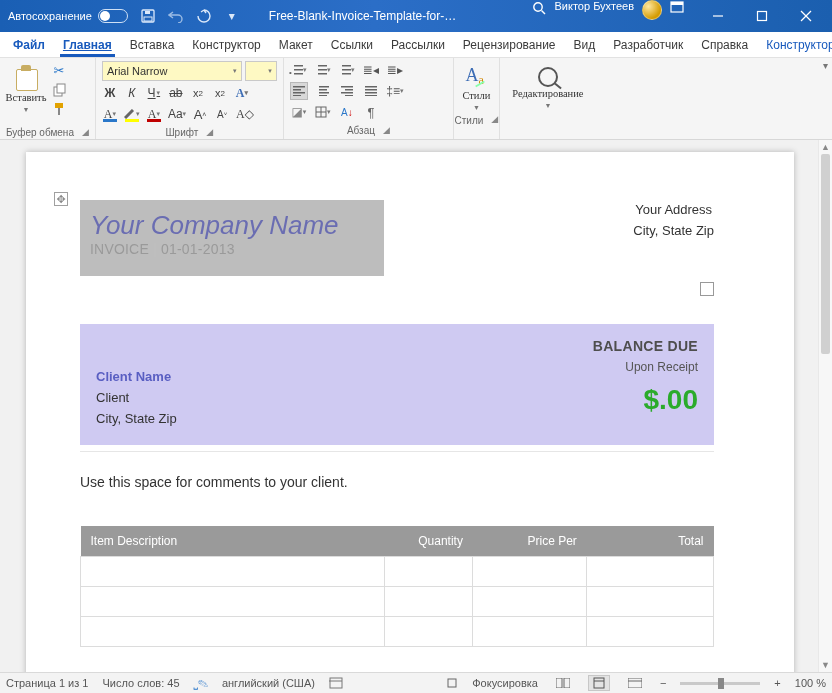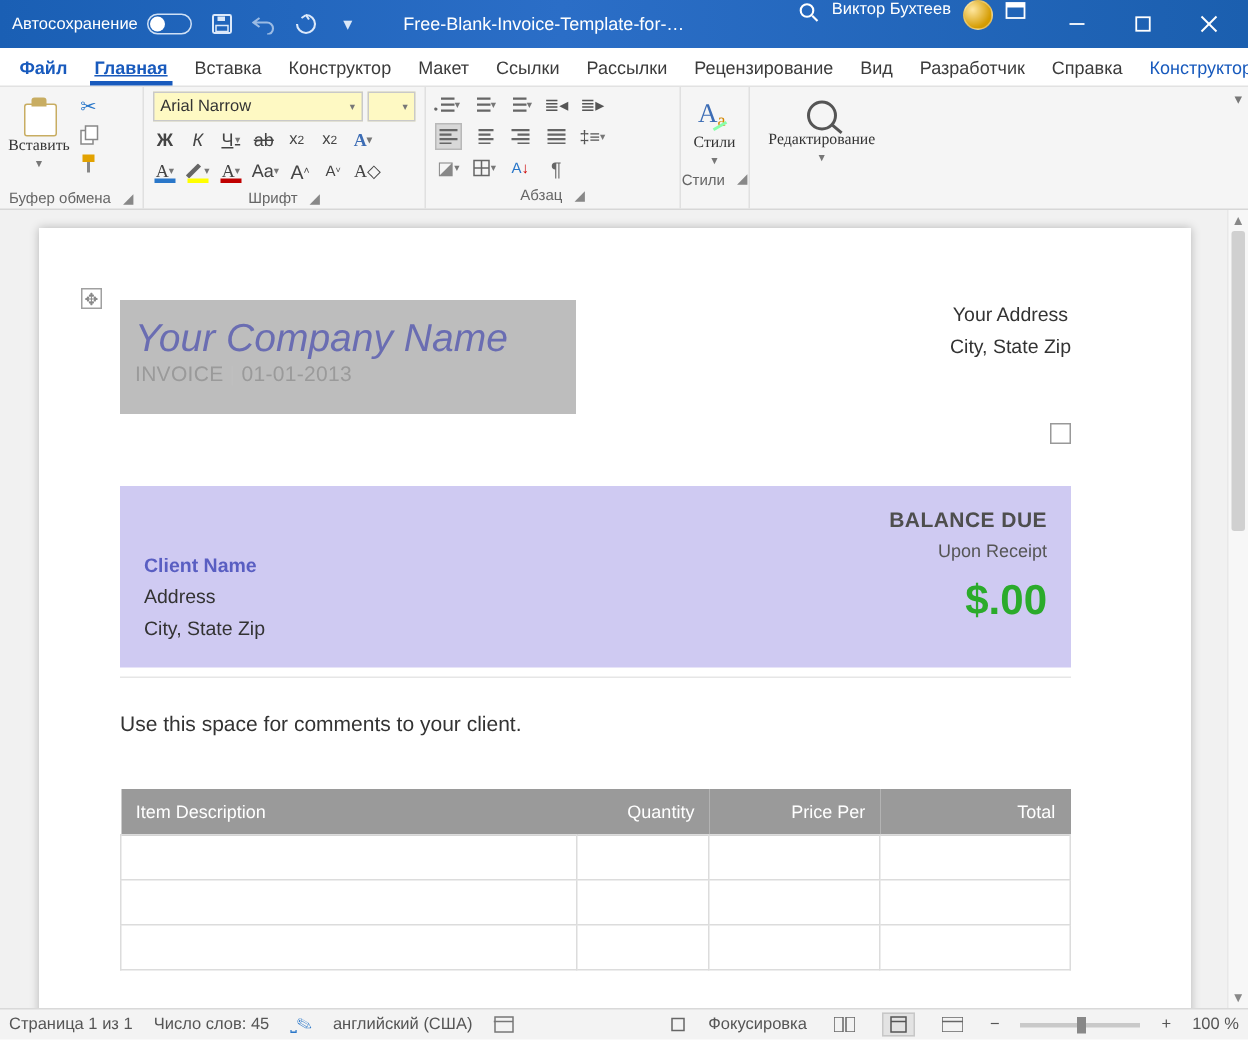--- a/index.html
+++ b/index.html
@@ -402,21 +402,21 @@
           <span class="sep"> | </span>
           <span>01-01-2013</span>
         </div>
       </div>
 
       <span class="checkbox"></span>
 
       <div class="balance-block">
         <div class="client">
           <div class="cname">Client Name</div>
-          <div>Address</div>
+          <div>Client</div>
           <div>City, State Zip</div>
         </div>
         <div class="balr">
           <div class="baldue">BALANCE DUE</div>
           <div class="receipt">Upon Receipt</div>
           <div class="amount">$.00</div>
         </div>
       </div>
 
       <div class="notes-rule"></div>

